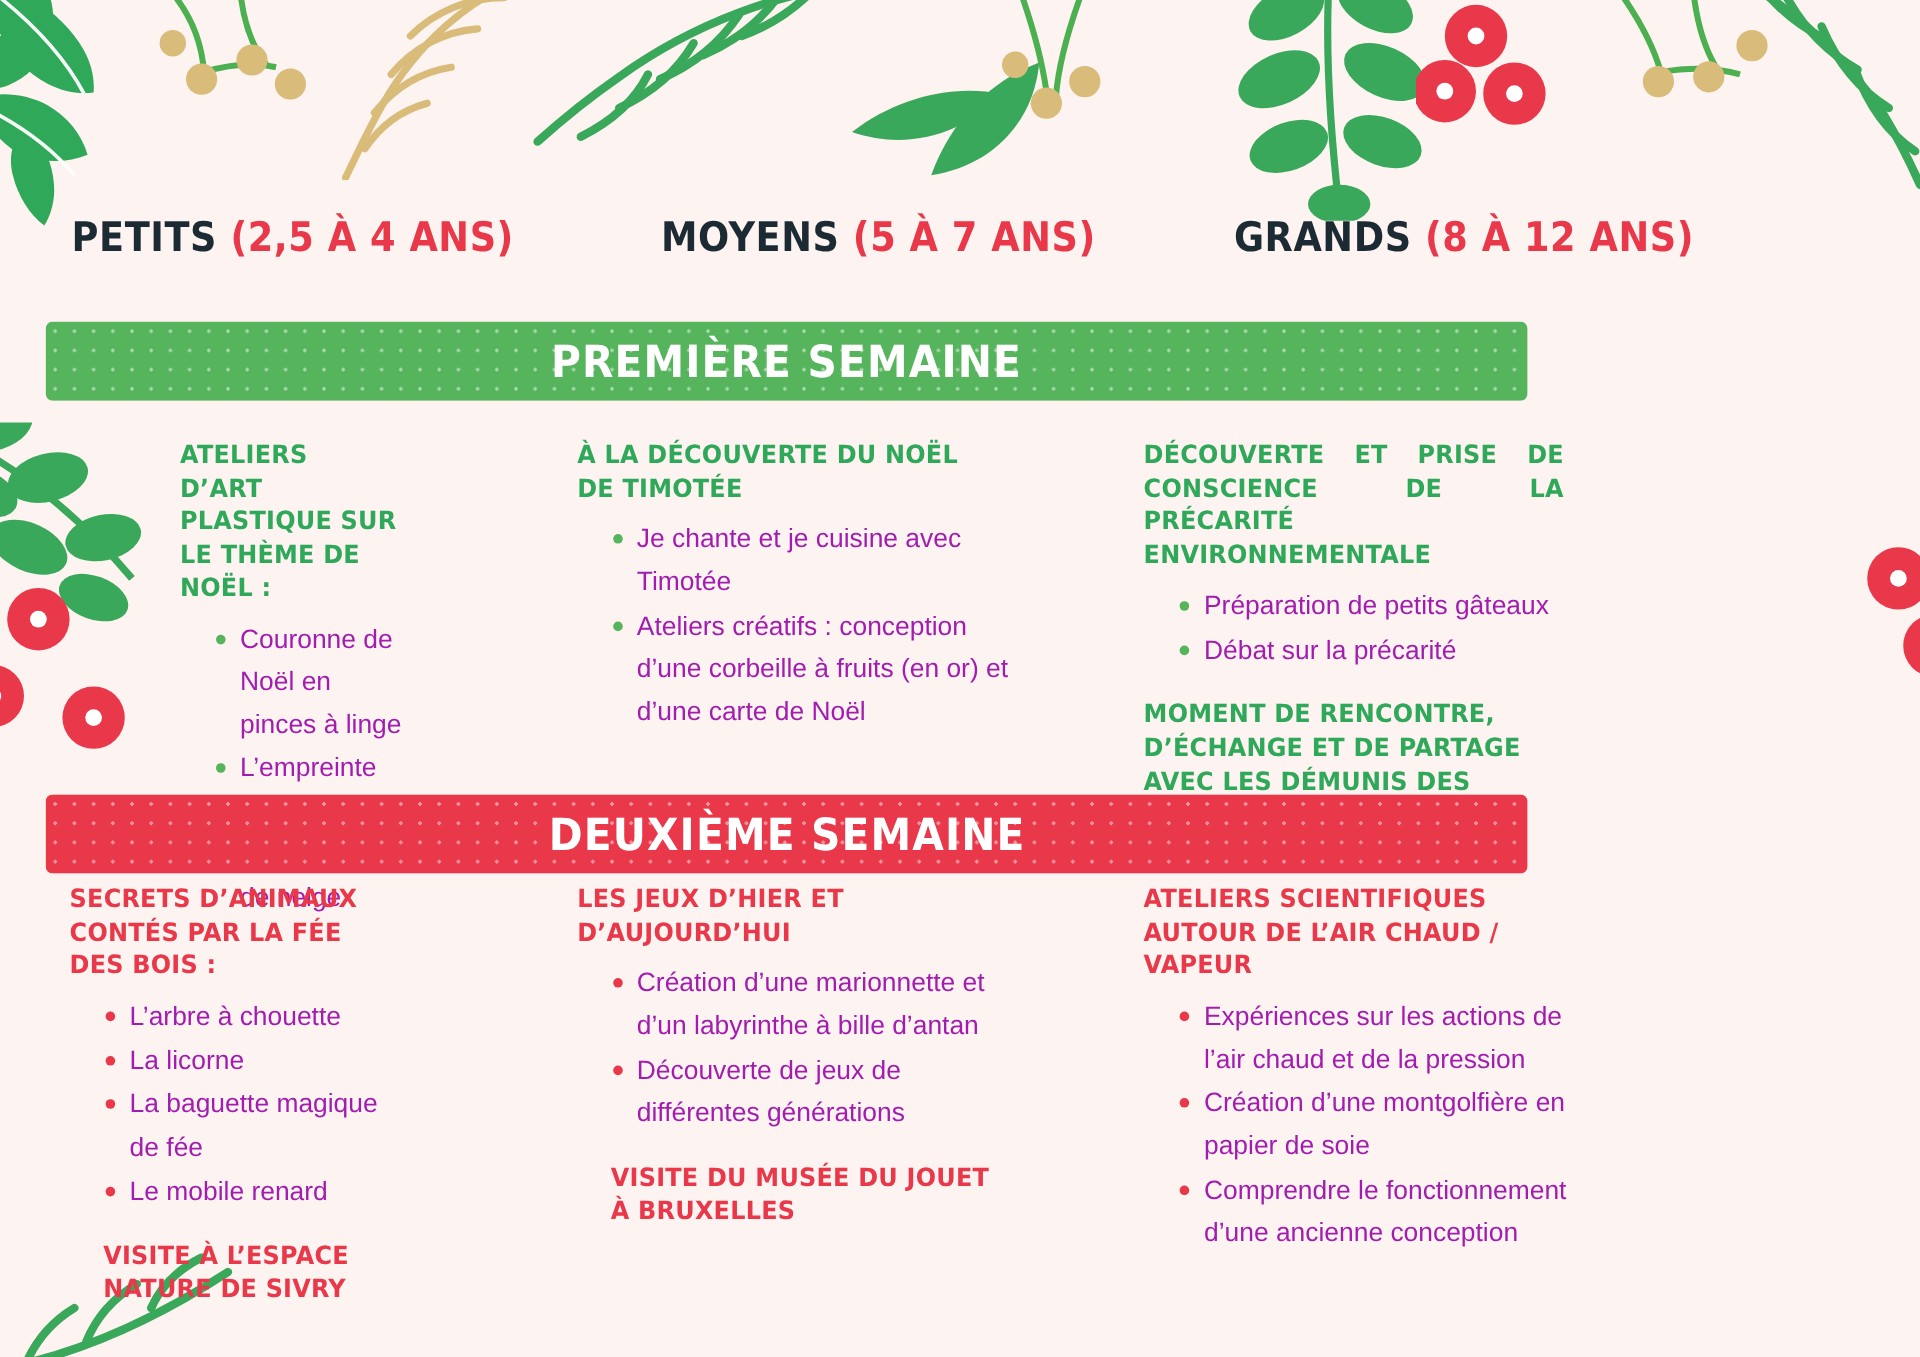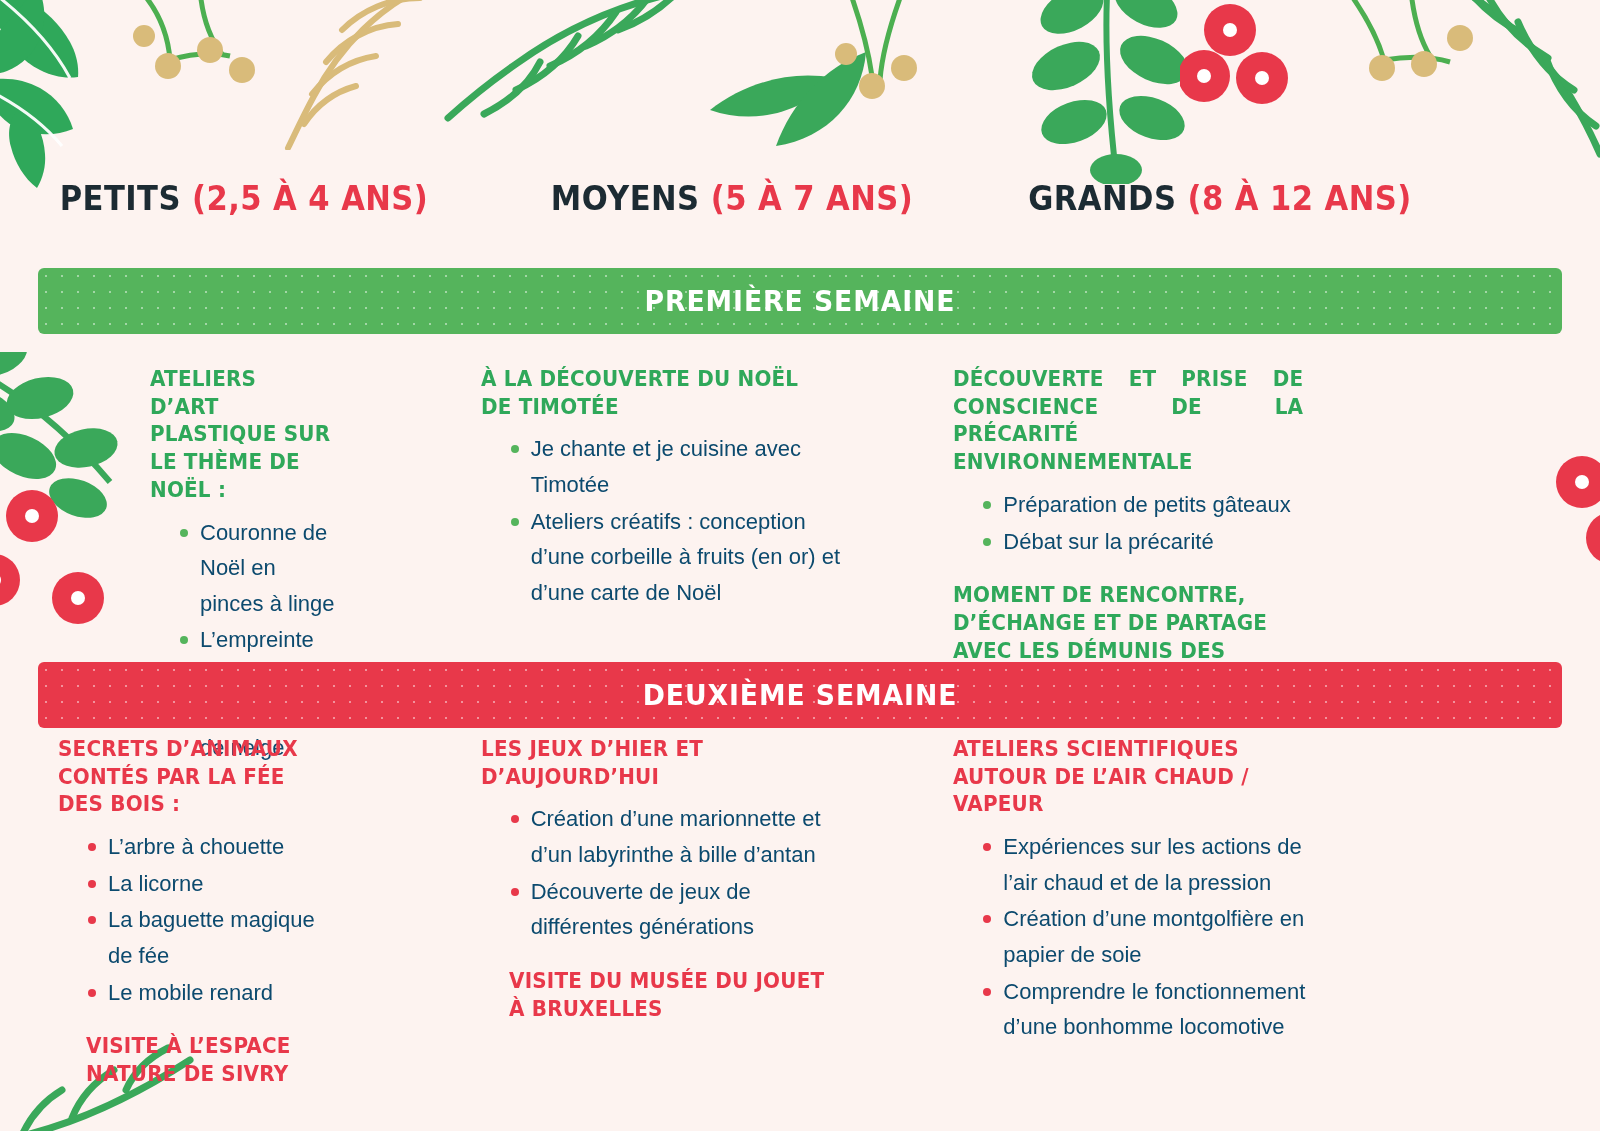--- a/index.html
+++ b/index.html
@@ -36,27 +36,27 @@
     letter-spacing: 0.5px;
     white-space: nowrap;
     transform: scaleX(0.9);
   }
   .col-header .dark { color: #1c2b33; }
   .col-header .red  { color: #e8384a; }
 
   
   .banner {
     position: absolute;
-    left: 38px; width: 1524px; height: 66px;
+    left: 38px; width: 1235px; height: 66px;
     border-radius: 6px;
     display: flex; align-items: center; justify-content: center;
     color: #ffffff;
     font-family: "DejaVu Sans", sans-serif;
     font-weight: bold;
-    font-size: 29px;
+    font-size: 37px;
     letter-spacing: 1px;
     background-repeat: repeat;
     background-size: 16px 16px;
     transform: scaleX(1);
   }
   .banner span { transform: scaleX(0.92); display: inline-block; }
   .banner-green {
     top: 268px;
     background-color: #55b45c;
     background-image: radial-gradient(circle, rgba(255,255,255,.45) 1.4px, transparent 1.5px);
@@ -102,21 +102,21 @@
   ul.items {
     list-style: none;
     margin: 0 0 0 28px;
     padding: 0;
   }
   ul.items li {
     position: relative;
     padding-left: 22px;
     font-size: 22px;
     line-height: 1.62;
-    color: #0c4a6e;
+    color: #a21caf;
     margin-bottom: 1px;
   }
   ul.items li::before {
     content: "";
     position: absolute;
     left: 2px; top: 14px;
     width: 8px; height: 8px;
     border-radius: 50%;
   }
   ul.items.green li::before { background: #55b45c; }
@@ -381,18 +381,18 @@
         <li>Découverte de jeux de différentes générations</li>
       </ul>
       <div class="note red indent">VISITE DU MUSÉE DU JOUET À BRUXELLES</div>
     </div>
 
     <div class="cell w2-c3">
       <div class="heading red">ATELIERS SCIENTIFIQUES AUTOUR DE L’AIR CHAUD / VAPEUR</div>
       <ul class="items red">
         <li>Expériences sur les actions de l’air chaud et de la pression</li>
         <li>Création d’une montgolfière en papier de soie</li>
-        <li>Comprendre le fonctionnement d’une bonhomme locomotive</li>
+        <li>Comprendre le fonctionnement d’une ancienne conception</li>
       </ul>
     </div>
   </div>
 
 </div>
 
 </body></html>

